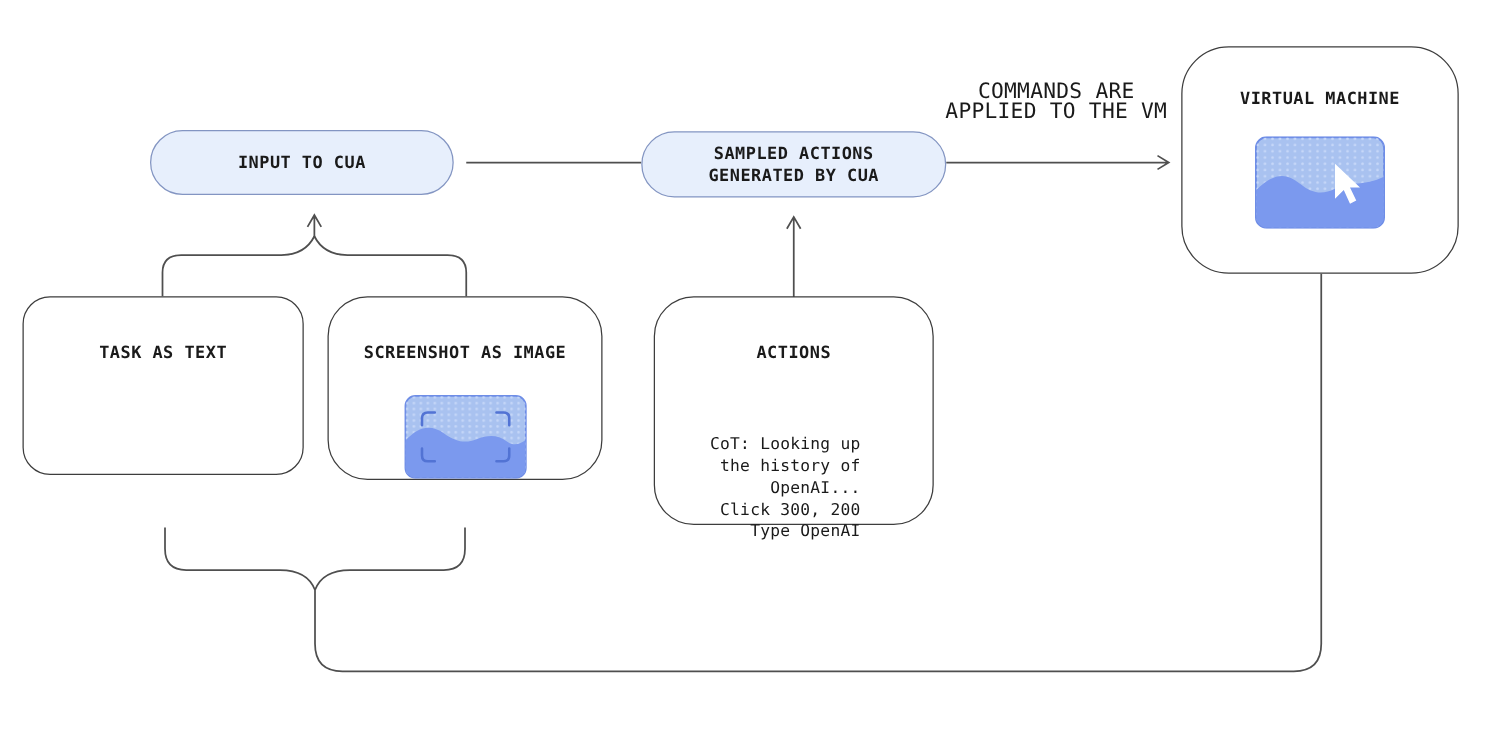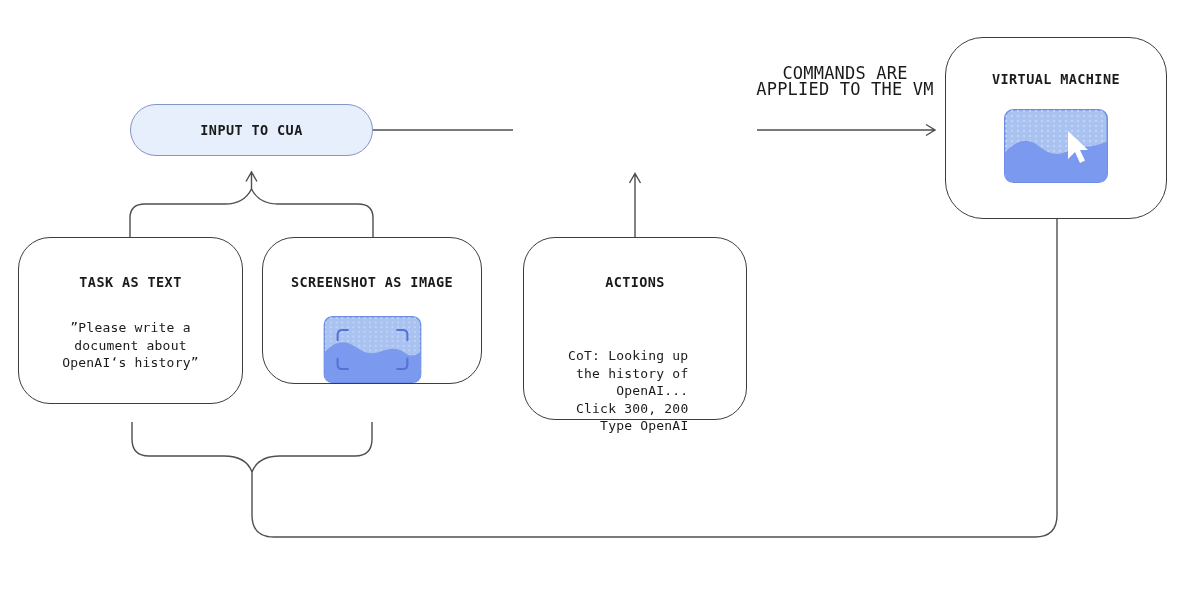--- a/index.html
+++ b/index.html
@@ -13,27 +13,27 @@
     font-family:"DejaVu Sans Mono","Liberation Mono",monospace;color:var(--text);
   }
   svg.wires{position:absolute;left:0;top:0;pointer-events:none;}
   .wire{fill:none;stroke:var(--line);stroke-width:1.4;}
   .pill{
     position:absolute;display:flex;align-items:center;justify-content:center;
     background:var(--pill-fill);border:1.5px solid var(--pill-border);
     border-radius:28px;box-sizing:border-box;text-align:center;
     font-weight:bold;font-size:13.5px;letter-spacing:.4px;line-height:18px;
   }
-  .pill.input{left:130px;top:104px;width:243px;height:52px;}
+  .pill.input{left:120px;top:104px;width:243px;height:52px;}
   .pill.sampled{left:513px;top:105px;width:244px;height:53px;padding:0 18px;}
   .panel{
     position:absolute;background:#ffffff;border:1.5px solid var(--box-border);
     border-radius:32px;box-sizing:border-box;display:flex;flex-direction:column;align-items:center;
   }
-  .panel.task{left:18px;top:237px;width:225px;height:167px;}
+  .panel.task{left:18px;top:237px;width:225px;height:143px;border-radius:22px;}
   .panel.shot{left:262px;top:237px;width:220px;height:147px;}
   .panel.actions{left:523px;top:237px;width:224px;height:183px;gap:44px;}
   .panel.vm{left:945px;top:37px;width:222px;height:182px;border-radius:38px;}
   .panel-title{
     font-weight:bold;font-size:13.5px;letter-spacing:.4px;margin-top:36px;white-space:nowrap;
   }
   .panel.vm .panel-title{margin-top:33px;}
   .panel-body{
     font-size:13px;line-height:17.5px;letter-spacing:.2px;white-space:pre-line;
   }
@@ -57,20 +57,23 @@
     <path class="wire" d="M757 130 H934 M926 124.5 L935 130 L926 135.5"></path>
     <path class="wire" d="M635 238 V175 M629.5 183 L635 173.5 L640.5 183"></path>
     <path class="wire" d="M251.5 190 V173 M246 181.5 L251.5 172 L257 181.5"></path>
     <path class="wire" d="M130 237 V218 Q130 204 145 204 H225 Q244 204 251.5 189 M373 237 V218 Q373 204 358 204 H278 Q259 204 251.5 189"></path>
     <path class="wire" d="M132 422 V439 Q132 456 149 456 H224 Q246 456 252 472 M372 422 V439 Q372 456 355 456 H280 Q258 456 252 472 M252 471 V515 Q252 537 274 537 H1035 Q1057 537 1057 515 V219"></path>
   </svg>
 
   <div class="pill input">
     <span>INPUT TO CUA</span>
   </div>
+  <div class="pill sampled">
+    <span>SAMPLED ACTIONS GENERATED BY CUA</span>
+  </div>
 
   <div class="float-label">COMMANDS ARE
 APPLIED TO THE VM</div>
 
   <div class="panel vm">
     <div class="panel-title">VIRTUAL MACHINE</div>
     <svg class="thumb" width="104" height="74" viewBox="0 0 104 74">
       <defs>
         <pattern id="dotsVM" width="6" height="5" patternUnits="userSpaceOnUse">
           <circle cx="2" cy="2" r="1.1" style="fill:var(--thumb-dot)"></circle>
@@ -83,23 +86,20 @@
       <rect x="1" y="1" width="102" height="72" rx="8" fill="url(#dotsVM)"></rect>
       <g clip-path="url(#clipVM)">
         <path style="fill:var(--thumb-wave)" d="M0 44 C14 30 24 28 36 38 C46 46 54 47 64 42 C76 36 88 40 104 32 L104 74 L0 74 Z"></path>
       </g>
       <polygon style="fill:var(--cursor)" points="64,22 64,50 71,43 76,54 81,51.4 76,41 84,41"></polygon>
     </svg>
   </div>
 
   <div class="panel task">
     <div class="panel-title">TASK AS TEXT</div>
-    <div class="panel-body">”Please write a
-document about
-OpenAI‘s history”</div>
   </div>
 
   <div class="panel shot">
     <div class="panel-title">SCREENSHOT AS IMAGE</div>
     <svg class="thumb" width="105" height="72" viewBox="0 0 105 72">
       <defs>
         <pattern id="dotsSS" width="6" height="5" patternUnits="userSpaceOnUse">
           <circle cx="2" cy="2" r="1.1" style="fill:var(--thumb-dot)"></circle>
         </pattern>
         <clipPath id="clipSS">

